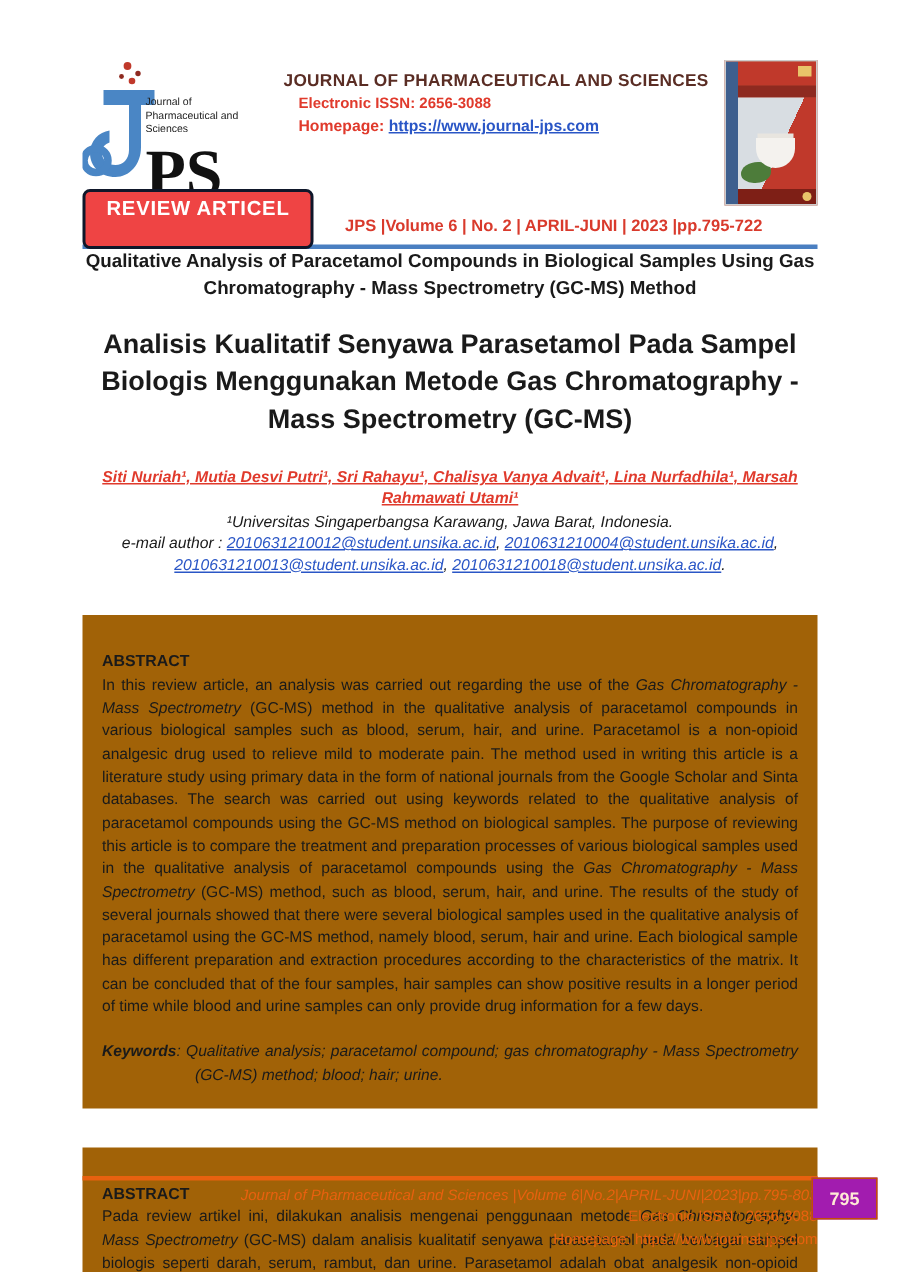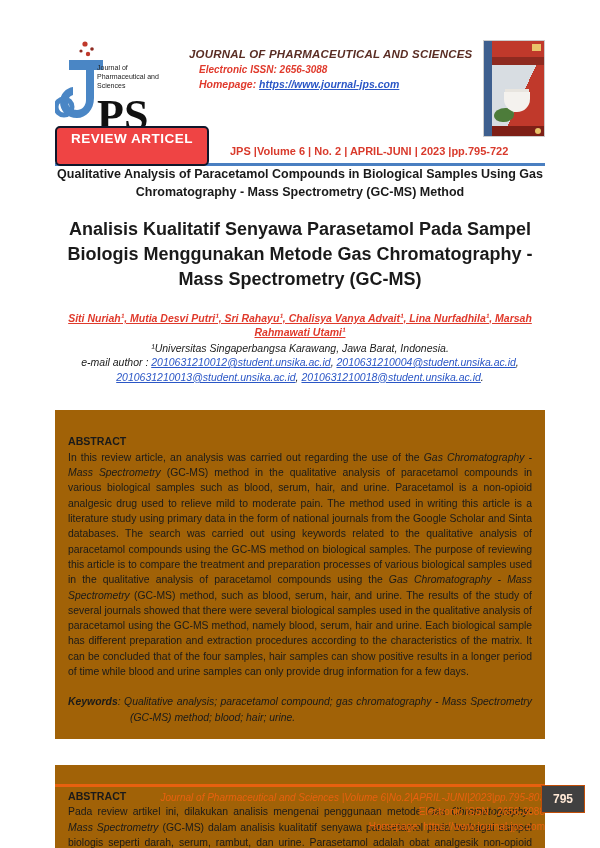--- a/index.html
+++ b/index.html
@@ -9,21 +9,21 @@
     font-family: "Liberation Sans", sans-serif;
     color: #1a1a1a;
     position: relative;
     overflow: hidden;
   }
   .page { width: 600px; height: 848px; padding: 40px 55px 0 55px; position: relative; }
 
   
   .header-row { display: flex; align-items: flex-start; }
   .logo-wrap { width: 128px; flex: 0 0 128px; position: relative; height: 78px; }
-  .header-center { flex: 1; padding: 8px 4px 0 6px; font-style: italic; }
+  .header-center { flex: 1; padding: 8px 4px 0 6px; }
   .journal-name { color: #5a2d24; font-weight: bold; font-size: 11.5px; letter-spacing: .2px; }
   .issn-line { color: #e03a2c; font-weight: bold; font-size: 10px; margin: 4px 0 0 10px; }
   .homepage-line { color: #e03a2c; font-weight: bold; font-size: 10.5px; margin: 3px 0 0 10px; }
   .homepage-line a { color: #2a56c6; text-decoration: underline; font-weight: bold; }
   .cover-thumb {
     flex: 0 0 62px; width: 62px; height: 97px;
     border: 1px solid #cccccc; background: #b9442f; position: relative; overflow: hidden;
   }
   .cover-spine { position: absolute; left: 0; top: 0; width: 8px; height: 100%; background: #3e5f8e; }
   .cover-topband { position: absolute; left: 8px; top: 0; right: 0; height: 16px; background: #c0392b; }
@@ -73,21 +73,21 @@
   .keywords { margin-top: 15px; font-style: italic; padding-left: 62px; text-indent: -62px; }
   .keywords b { font-weight: bold; }
 
   
   .footer { position: absolute; left: 55px; right: 55px; bottom: 14px; }
   .footer-rule { border-top: 3px solid #e8610f; }
   .footer-text { text-align: right; color: #e8610f; font-size: 10px; line-height: 1.45; margin-top: 4px; }
   .footer-line1 { font-style: italic; }
   .page-number-box {
     position: absolute; right: -40px; top: 1px;
-    background: #404040; border: 1px solid #c24e08;
+    background: #a21caf; border: 1px solid #c24e08;
     color: #ffe9d6; font-weight: bold; font-size: 12px;
     width: 44px; height: 28px; display: flex; align-items: center; justify-content: center;
   }
 </style>
 </head>
 <body>
 
 <div class="page">
 
   <div class="header-row">

